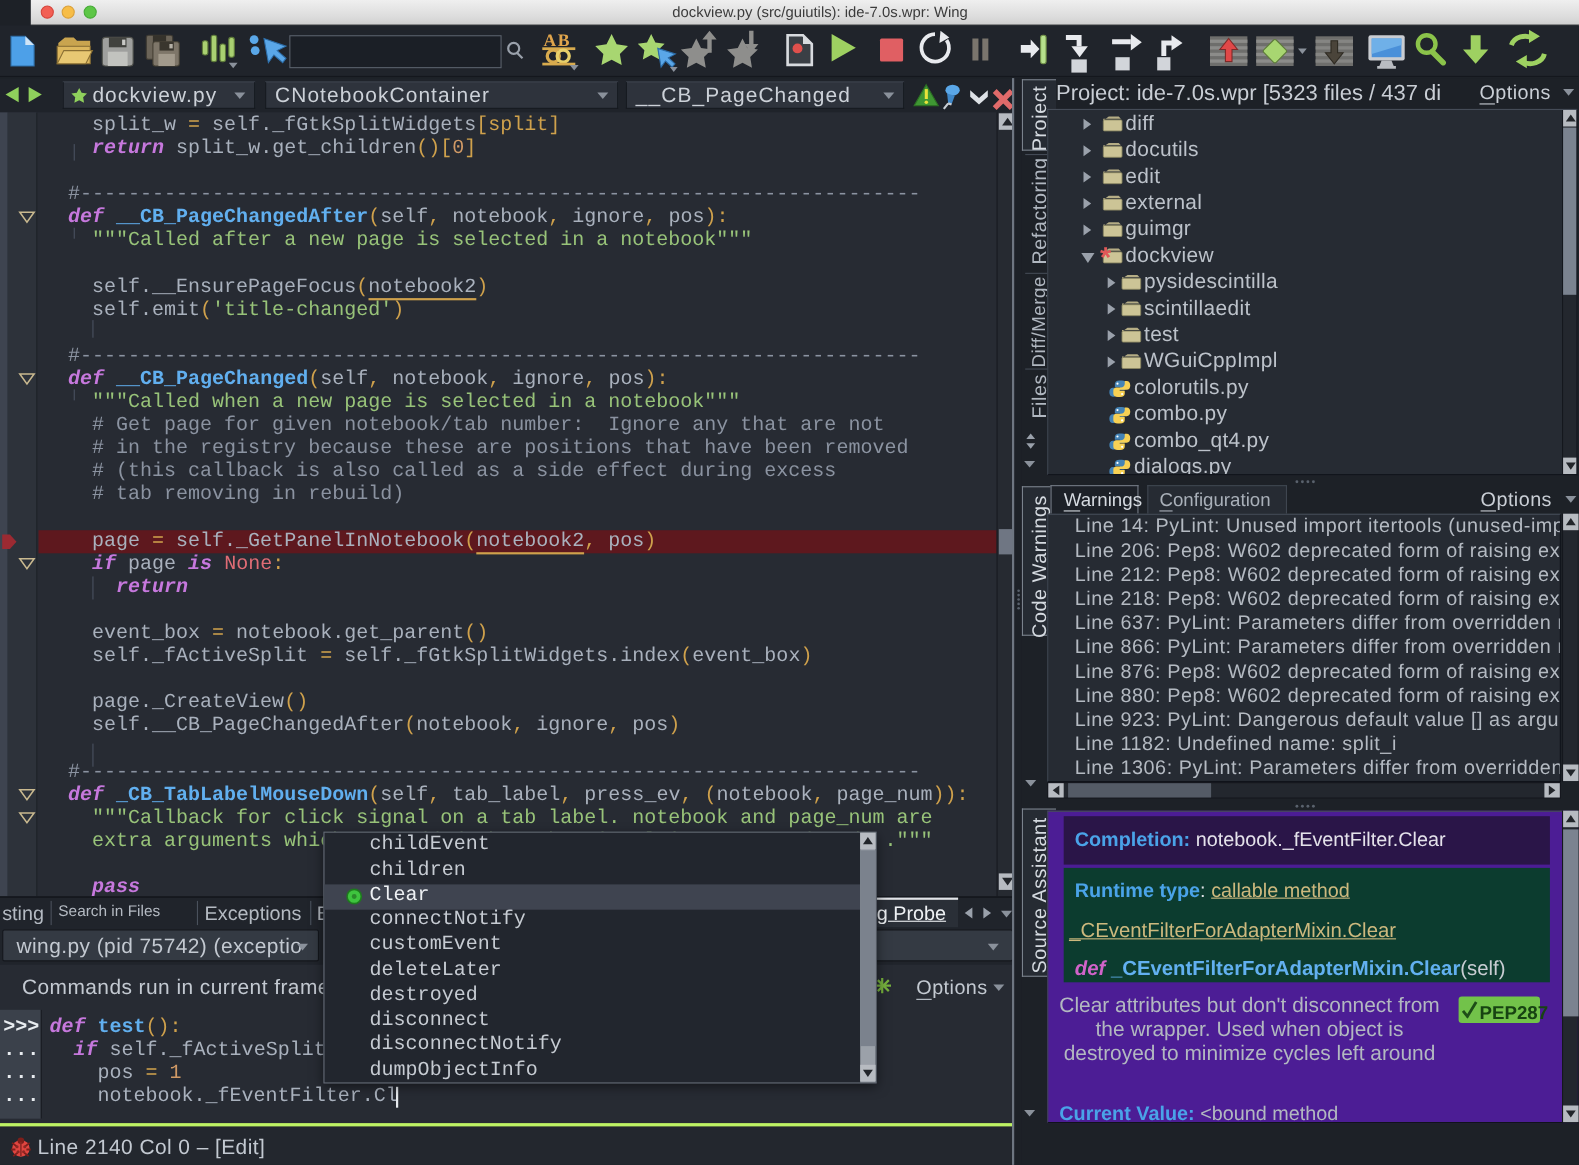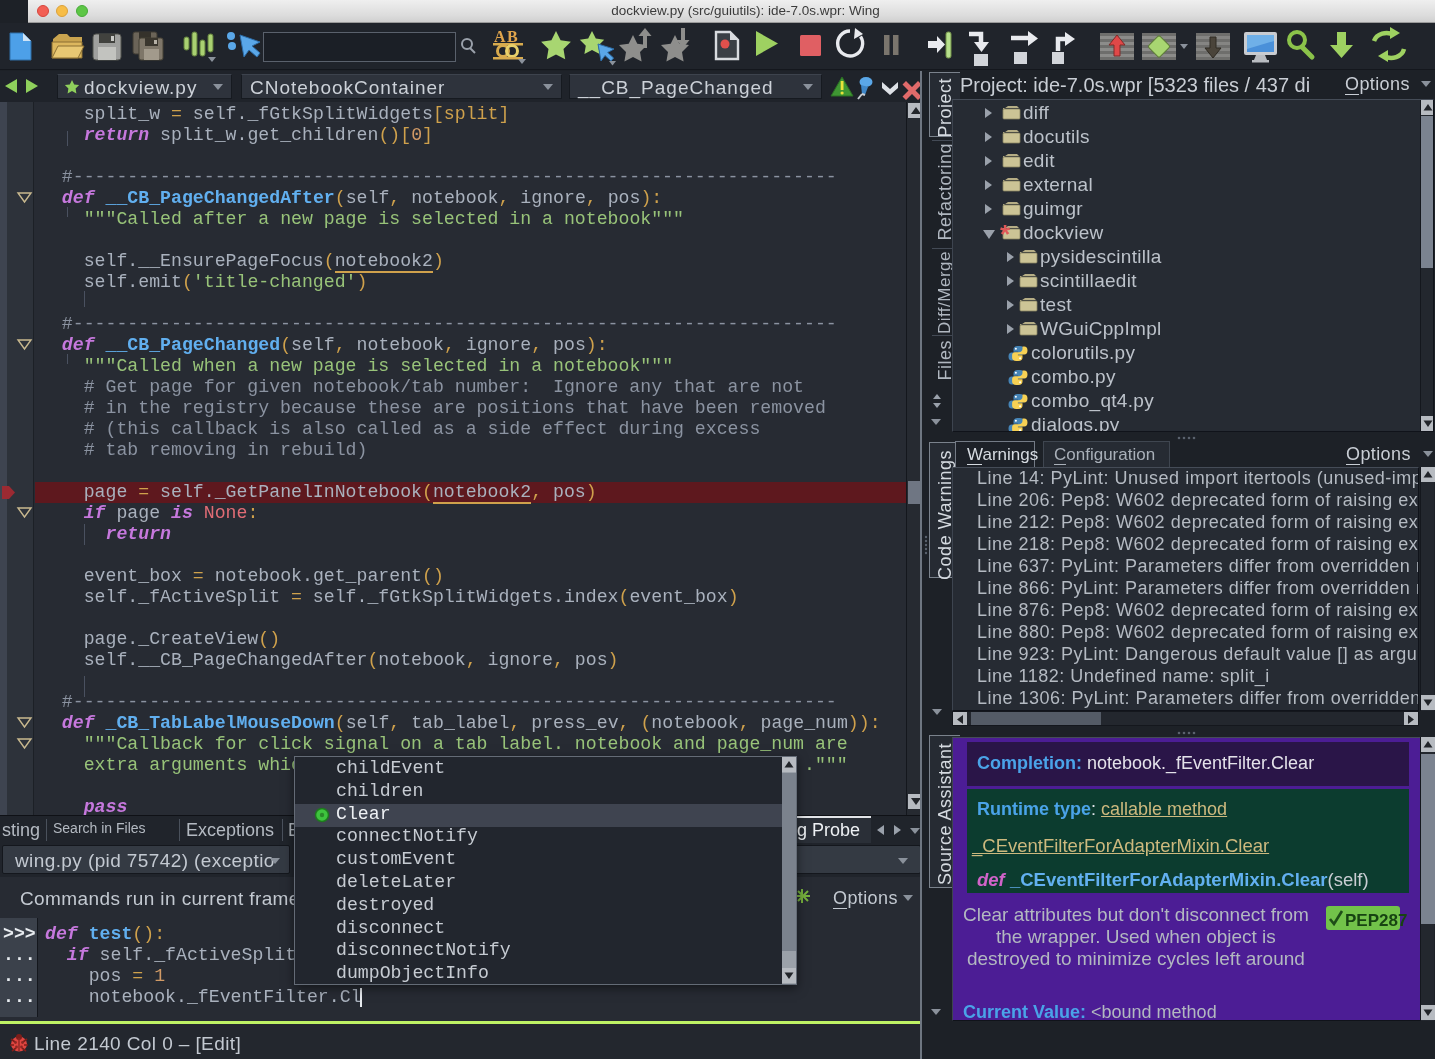--- a/index.html
+++ b/index.html
@@ -261,21 +261,21 @@
 </div>
 <div class="abs" style="left:0;top:815px;width:925px;height:28px;background:#20242b;border-top:1px solid #0f1116;">
   <span class="abs" style="left:2px;top:4px;font-size:18px;color:#b4bac2;">sting</span>
   <div class="abs" style="left:46px;top:3px;width:1px;height:22px;background:#4a515c;"></div>
   <span class="abs" style="left:53px;top:4px;font-size:14px;color:#b4bac2;">Search in Files</span>
   <div class="abs" style="left:179px;top:3px;width:1px;height:22px;background:#4a515c;"></div>
   <span class="abs" style="left:186px;top:4px;font-size:18px;color:#b4bac2;">Exceptions</span>
   <div class="abs" style="left:282px;top:3px;width:1px;height:22px;background:#4a515c;"></div>
   <span class="abs" style="left:288px;top:4px;font-size:18px;color:#b4bac2;">B</span>
   <div class="abs" style="left:780px;top:0;width:91px;height:28px;background:#2a2f37;border-top:2.5px solid #e2e4e8;">
-    <span class="abs" style="left:17px;top:2px;font-size:18px;color:#eef1f4;">g Probe</span>
+    <span class="abs" style="left:17px;top:2px;font-size:18px;color:#eef1f4;text-decoration:underline;">g Probe</span>
   </div>
   <svg width="60" height="28" viewBox="0 0 60 28" style="position:absolute;left:872px;top:0;">
     <path d="M12 9 l-7 5 7 5 z" fill="#9aa1ab"></path>
     <path d="M22 9 l7 5 -7 5 z" fill="#9aa1ab"></path>
     <path d="M38 12 h10 l-5 6 z" fill="#8a919b"></path>
   </svg>
   <svg width="20" height="6" viewBox="0 0 20 6" style="position:absolute;left:703px;top:0px;">
     <g fill="#565d68">
           <circle cx="2" cy="2" r="1.3"></circle>
           <circle cx="7" cy="2" r="1.3"></circle>

